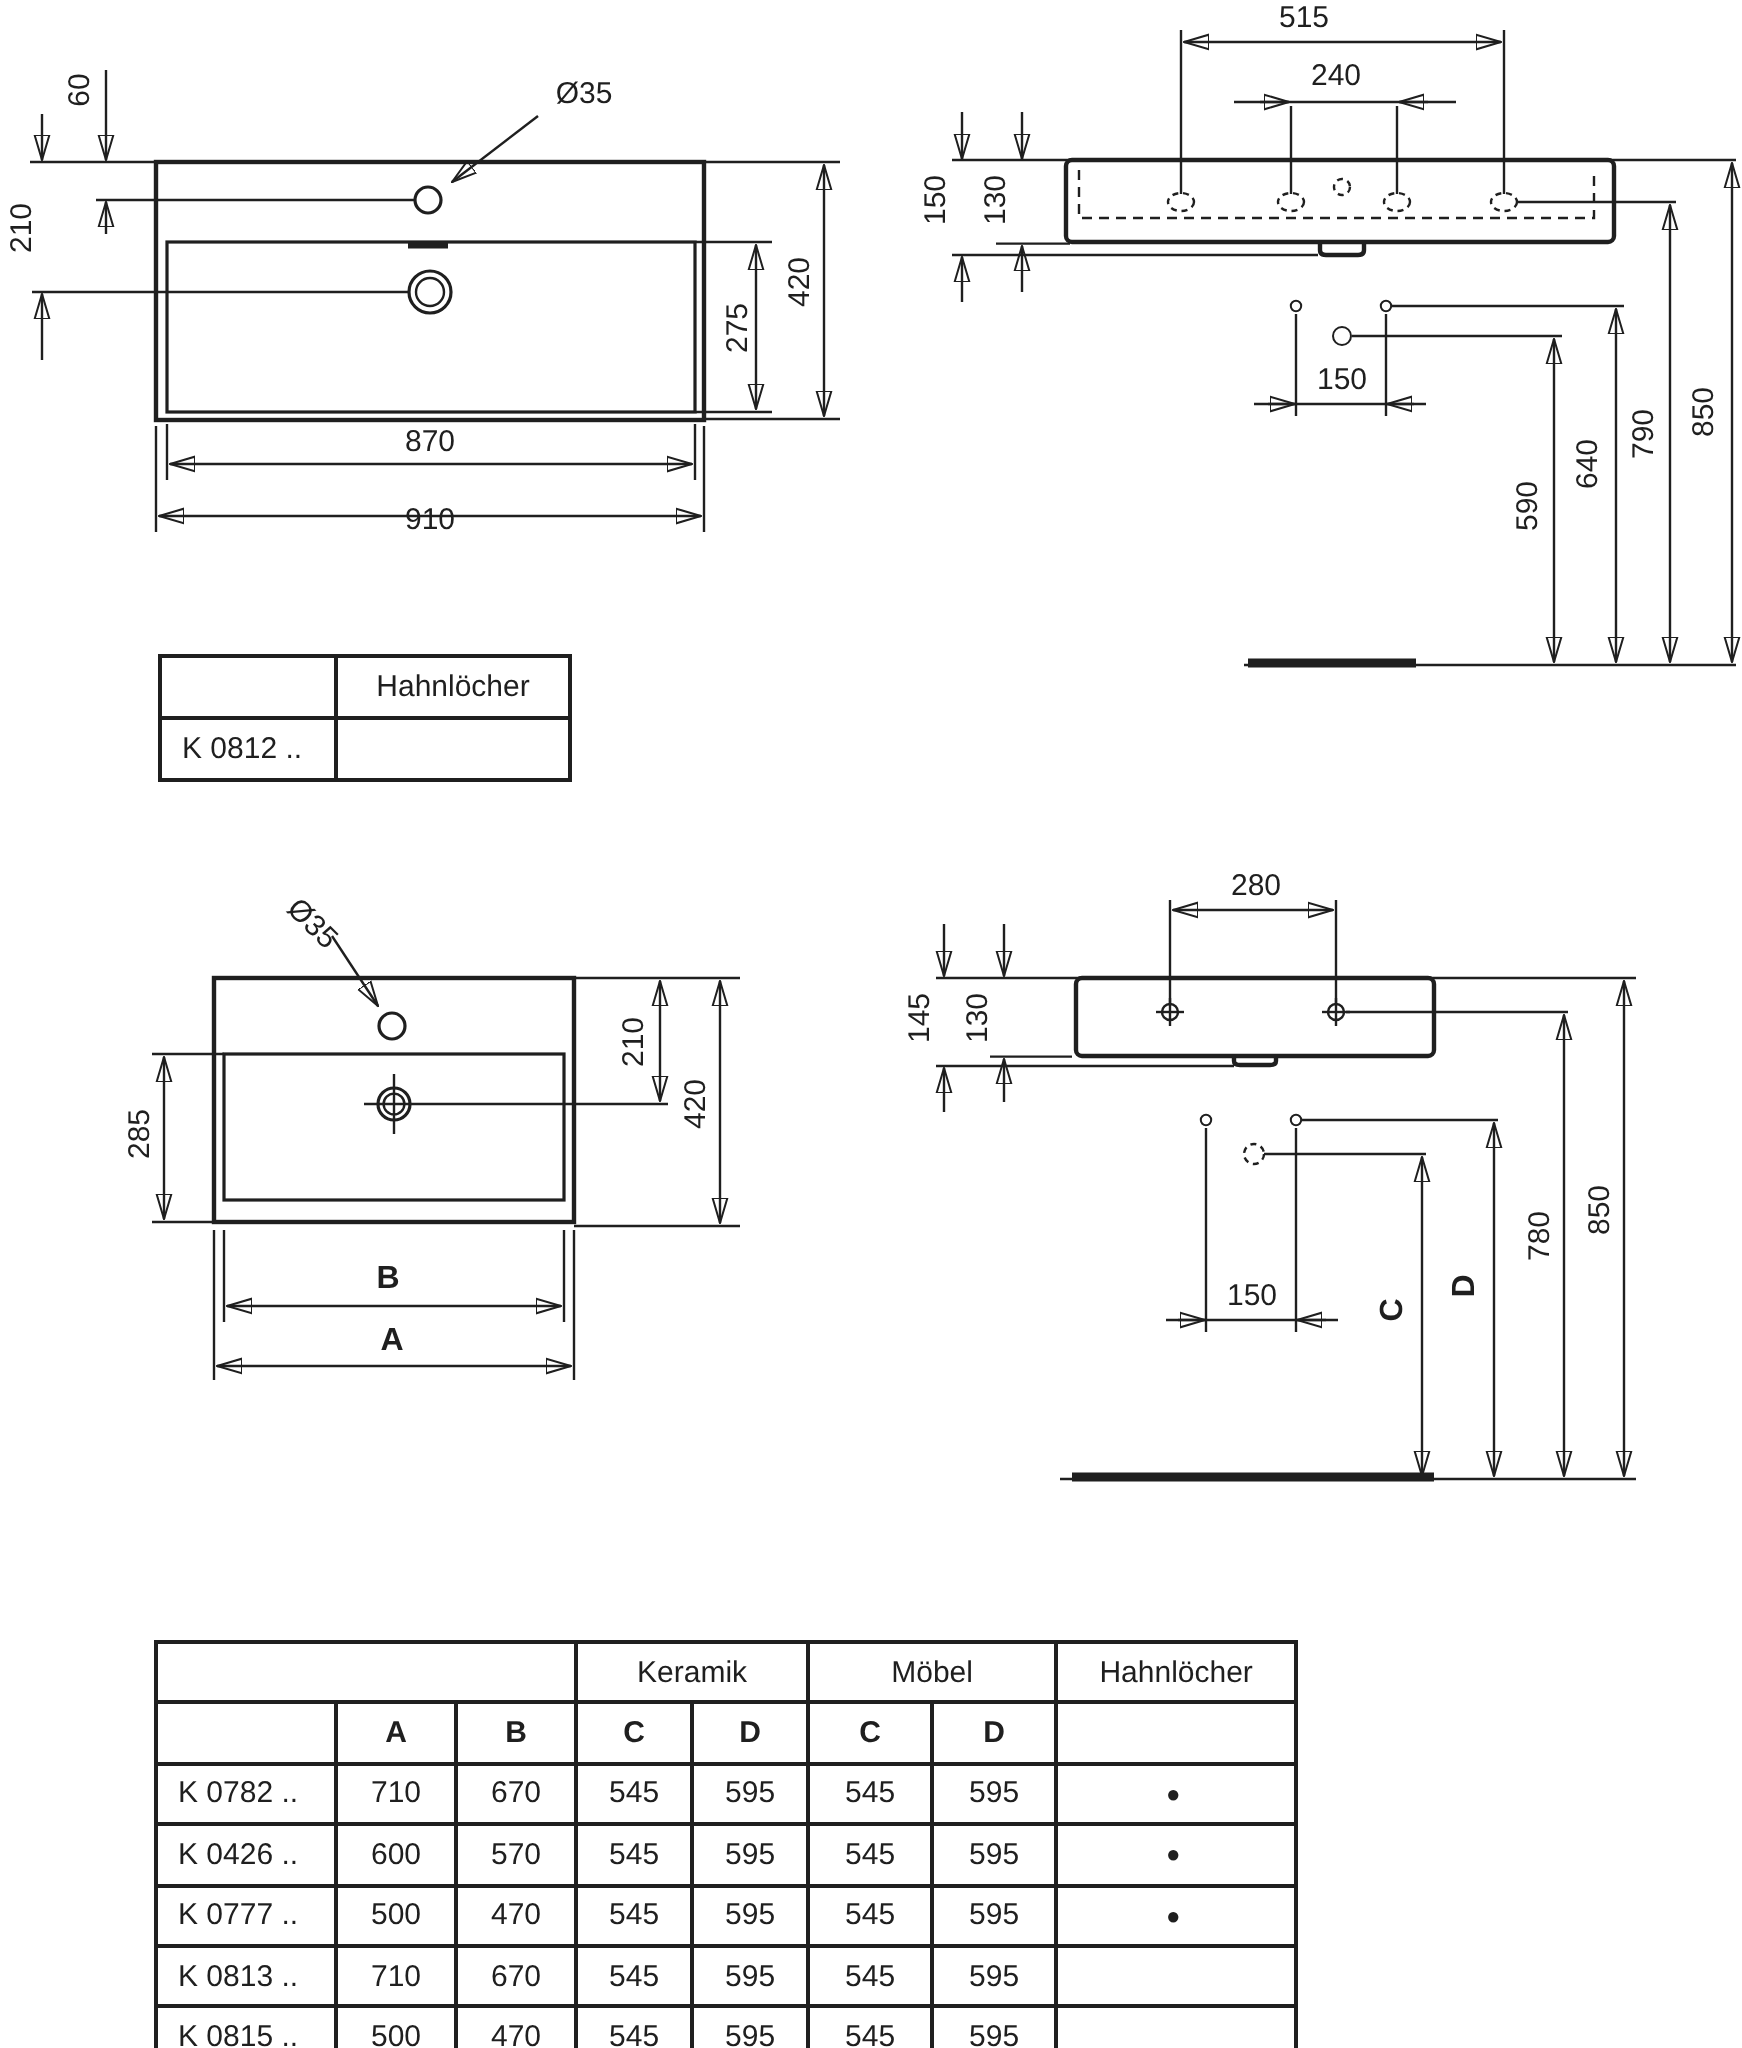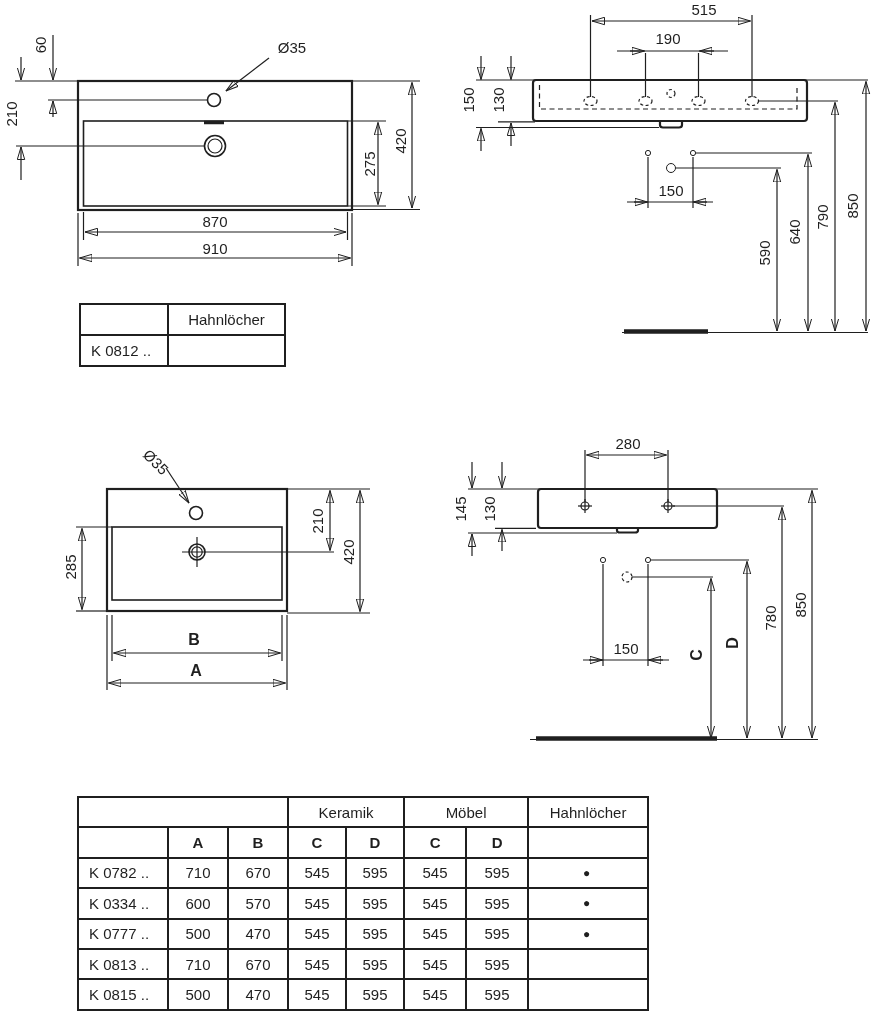--- a/index.html
+++ b/index.html
@@ -24,21 +24,21 @@
   .lab {
     position:absolute; font-size:15px; line-height:1; white-space:nowrap;
     transform:translate(-50%,-50%); color:#1f1f1f;
   }
   .lab.v   { transform:translate(-50%,-50%) rotate(-90deg); }
   .lab.d45 { transform:translate(-50%,-50%) rotate(45deg); }
   .lab.big { font-weight:bold; font-size:16px; }
 
   table.tech {
     position:absolute; border-collapse:collapse; table-layout:fixed;
-    font-size:15px; color:#1f1f1f;
+    font-size:15px; color:#1f1f1f;margin-top:24px;
   }
   table.tech td, table.tech th {
     border:2px solid #1f1f1f; padding:0; font-weight:normal;
     text-align:center; vertical-align:middle; overflow:hidden;
   }
   table.tech .code { text-align:left; padding-left:10px; }
   table.tech .bold { font-weight:bold; }
   table.tech .dots { font-size:12px; letter-spacing:3px; }
   #holes-table { left:79px; top:303px; width:205px; }
   #holes-table td { height:29px; }
@@ -214,24 +214,24 @@
       <line x1="536" y1="738.5" x2="717" y2="738.5" class="thick"></line>
     </g>
   </svg>
 
   <span class="lab v" style="left:40px;top:45px">60</span>
   <span class="lab v" style="left:11px;top:114px">210</span>
   <span class="lab" style="left:292px;top:47px">Ø35</span>
   <span class="lab v" style="left:369px;top:164px">275</span>
   <span class="lab v" style="left:400px;top:141px">420</span>
   <span class="lab" style="left:215px;top:221px">870</span>
-  <span class="lab" style="left:215px;top:248px">910</span>
-
-  <span class="lab" style="left:704px;top:9px">515</span>
-  <span class="lab" style="left:668px;top:38px">190</span>
+  <span class="lab" style="left:215px;top:260px">910</span>
+
+  <span class="lab" style="left:652px;top:9px">515</span>
+  <span class="lab" style="left:668px;top:38px">240</span>
   <span class="lab v" style="left:468px;top:100px">150</span>
   <span class="lab v" style="left:498px;top:100px">130</span>
   <span class="lab" style="left:671px;top:190px">150</span>
   <span class="lab v" style="left:764px;top:253px">590</span>
   <span class="lab v" style="left:794px;top:232px">640</span>
   <span class="lab v" style="left:822px;top:217px">790</span>
   <span class="lab v" style="left:852px;top:206px">850</span>
 
   <span class="lab d45" style="left:156px;top:462px">Ø35</span>
   <span class="lab v" style="left:70px;top:567px">285</span>
@@ -298,21 +298,21 @@
       <td class="code">K 0782 ..</td>
       <td>710</td>
       <td>670</td>
       <td>545</td>
       <td>595</td>
       <td>545</td>
       <td>595</td>
       <td class="dots">●</td>
     </tr>
     <tr>
-      <td class="code">K 0334 ..</td>
+      <td class="code">K 0426 ..</td>
       <td>600</td>
       <td>570</td>
       <td>545</td>
       <td>595</td>
       <td>545</td>
       <td>595</td>
       <td class="dots">●</td>
     </tr>
     <tr>
       <td class="code">K 0777 ..</td>

